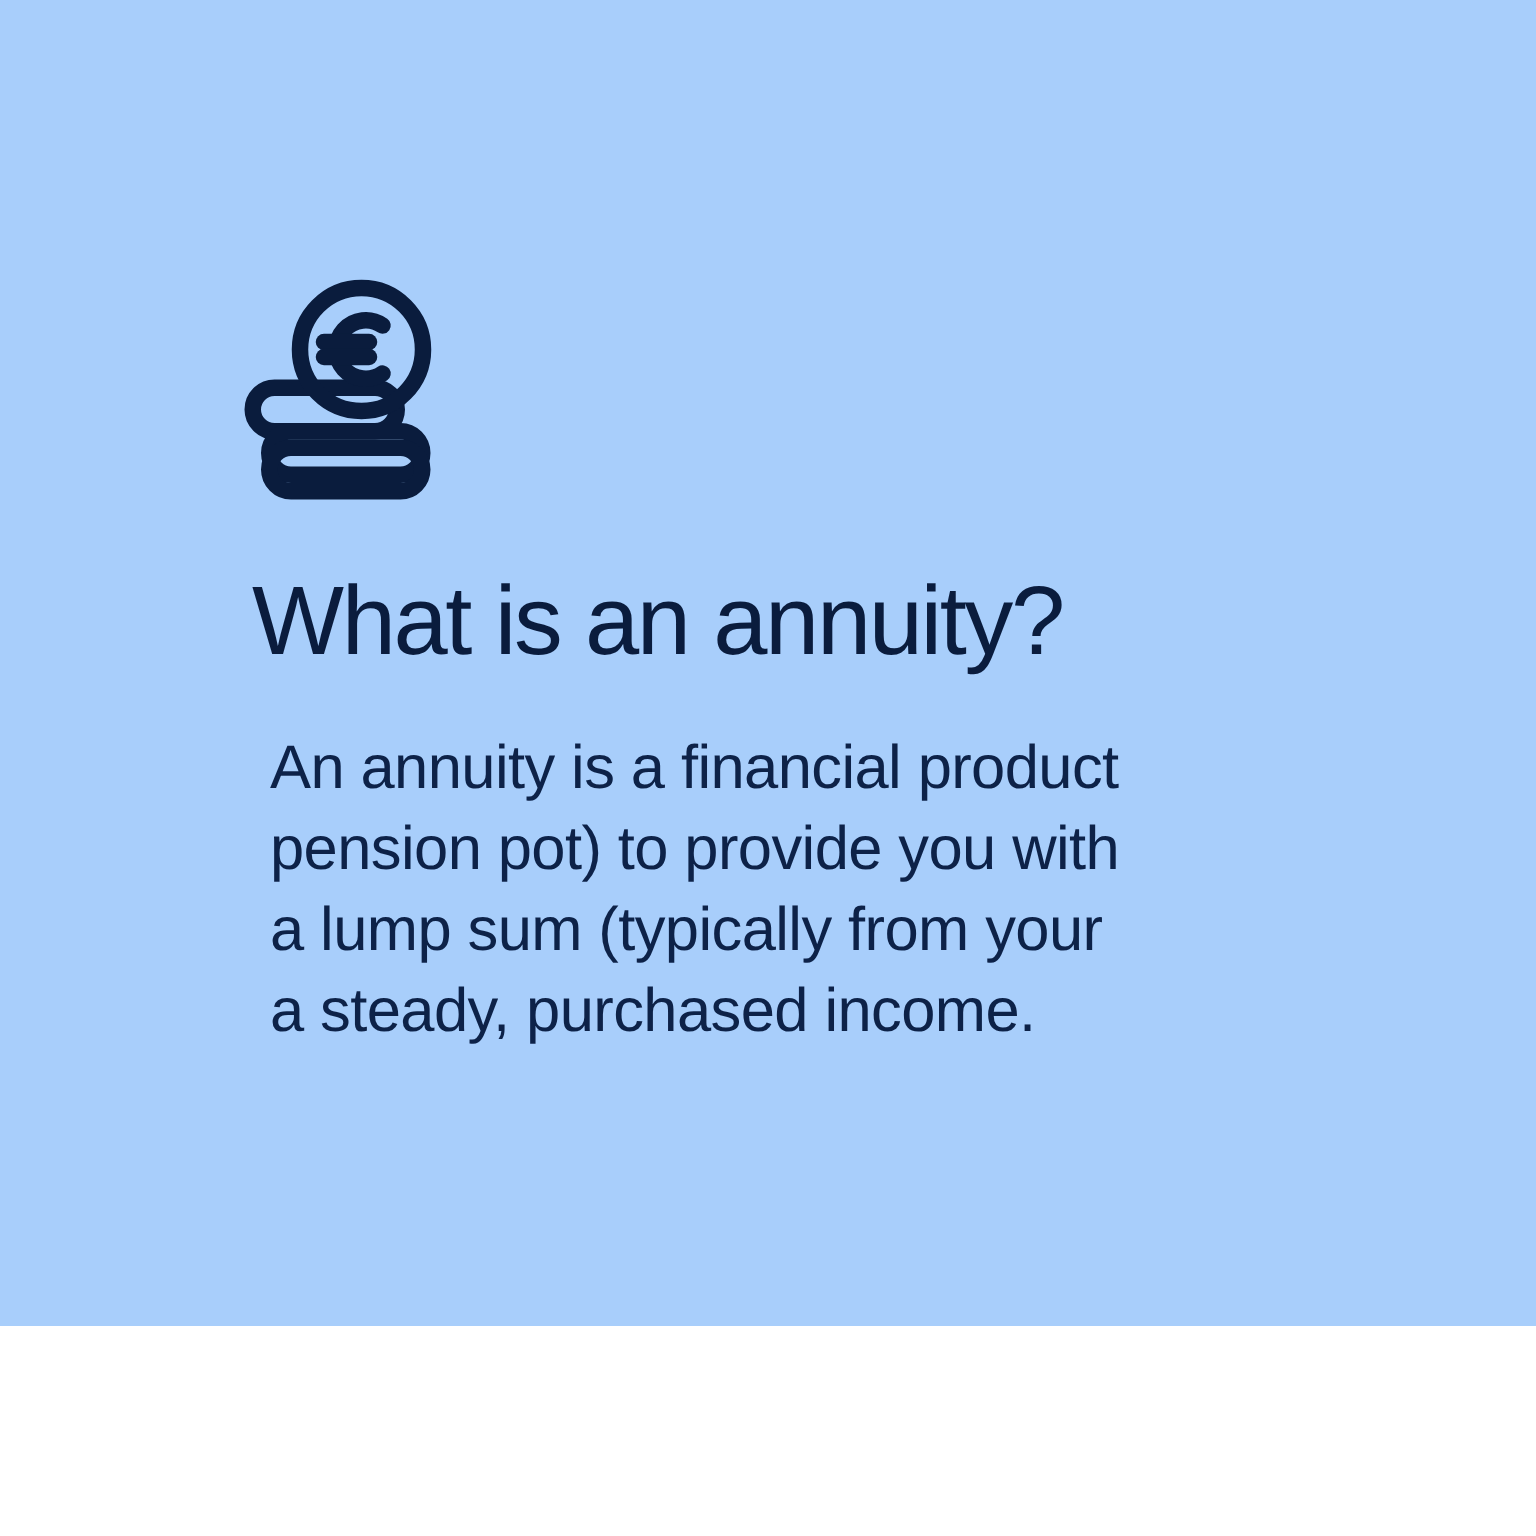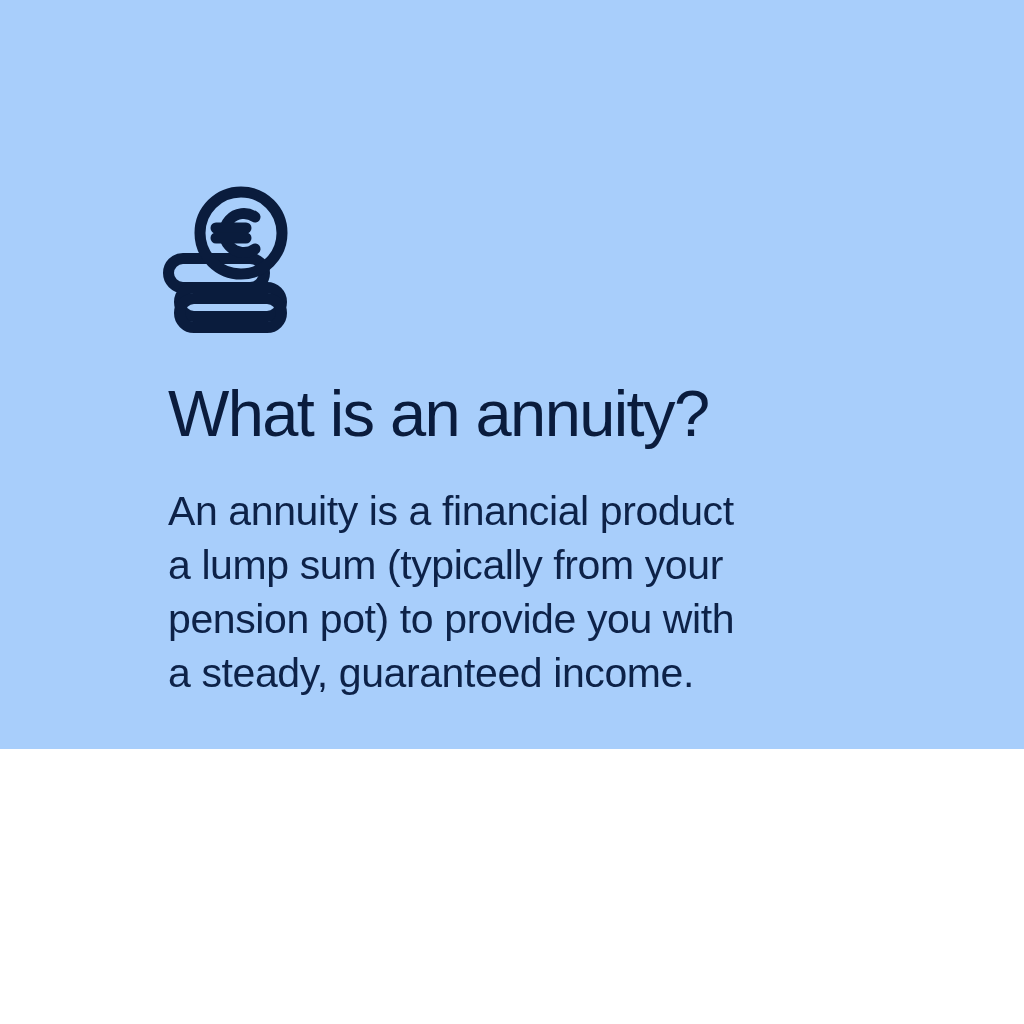--- a/index.html
+++ b/index.html
@@ -8,21 +8,21 @@
   }
   body {
     width: 1024px;
     height: 1024px;
     overflow: hidden;
     font-family: "Liberation Sans", sans-serif;
   }
   #card {
     position: relative;
     width: 1024px;
-    height: 749px;
+    height: 884px;
     background: #a8cefb;
     box-sizing: border-box;
   }
   #content {
     position: absolute;
     left: 168px;
     top: 186px;
     width: 730px;
   }
   
@@ -59,20 +59,21 @@
     font-weight: 400;
     font-size: 41px;
     line-height: 54px;
     letter-spacing: -0.4px;
     color: #0d2248;
     width: 700px;
   }
   #body-copy .line {
     display: block;
     white-space: nowrap;
+    margin-left: 12px;
   }
 </style>
 </head>
 <body>
 
 <div id="card" style="background: rgb(168, 206, 251);">
 
   <div id="content">
 
     <div id="icon-wrap">
@@ -88,19 +89,19 @@
 
         <line x1="54" y1="42" x2="84" y2="42" stroke="#0a1c3d"></line>
         <line x1="54" y1="52" x2="84" y2="52" stroke="#0a1c3d"></line>
       </svg>
     </div>
 
     <h1 id="title" style="color: rgb(10, 28, 61);">What is an annuity?</h1>
 
     <div id="body-copy" style="color: rgb(13, 34, 72);">
       <span class="line">An annuity is a financial product</span>
+      <span class="line">pension pot) to provide you with</span>
       <span class="line">a lump sum (typically from your</span>
-      <span class="line">pension pot) to provide you with</span>
-      <span class="line">a steady, guaranteed income.</span>
+      <span class="line">a steady, purchased income.</span>
     </div>
 
   </div>
 </div>
 
 </body></html>

